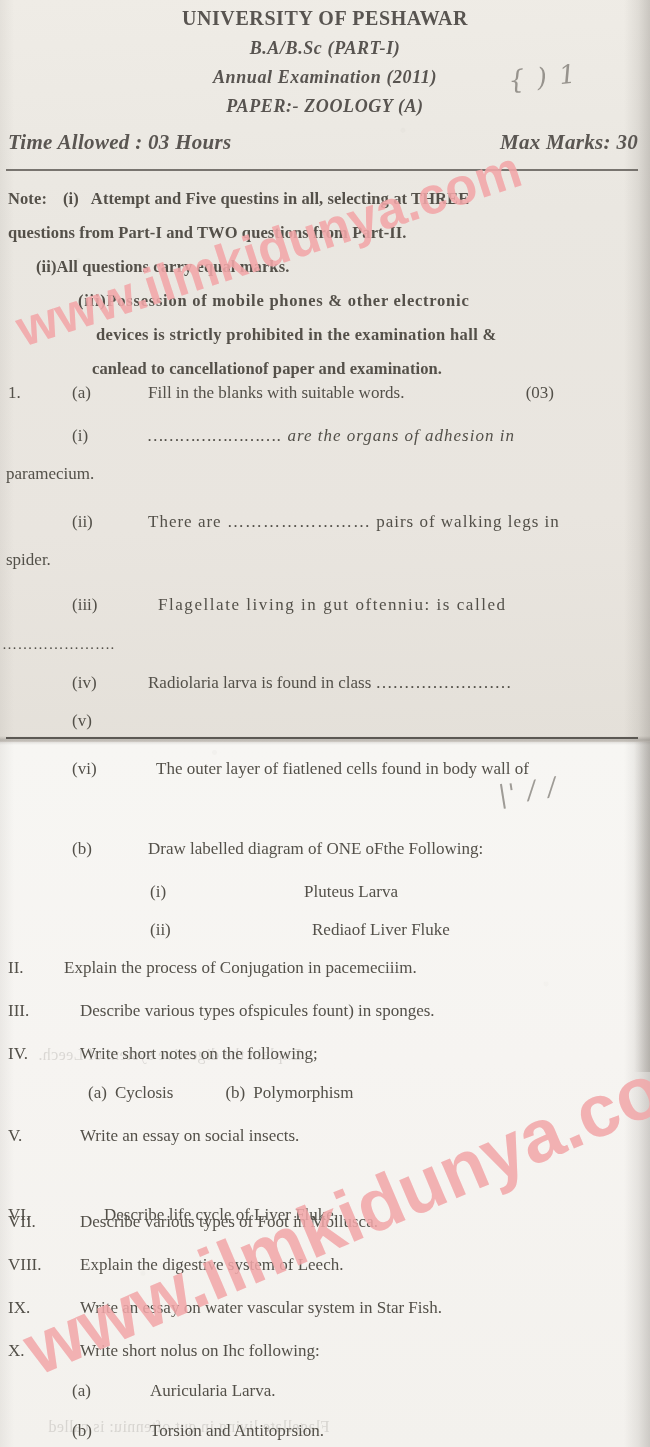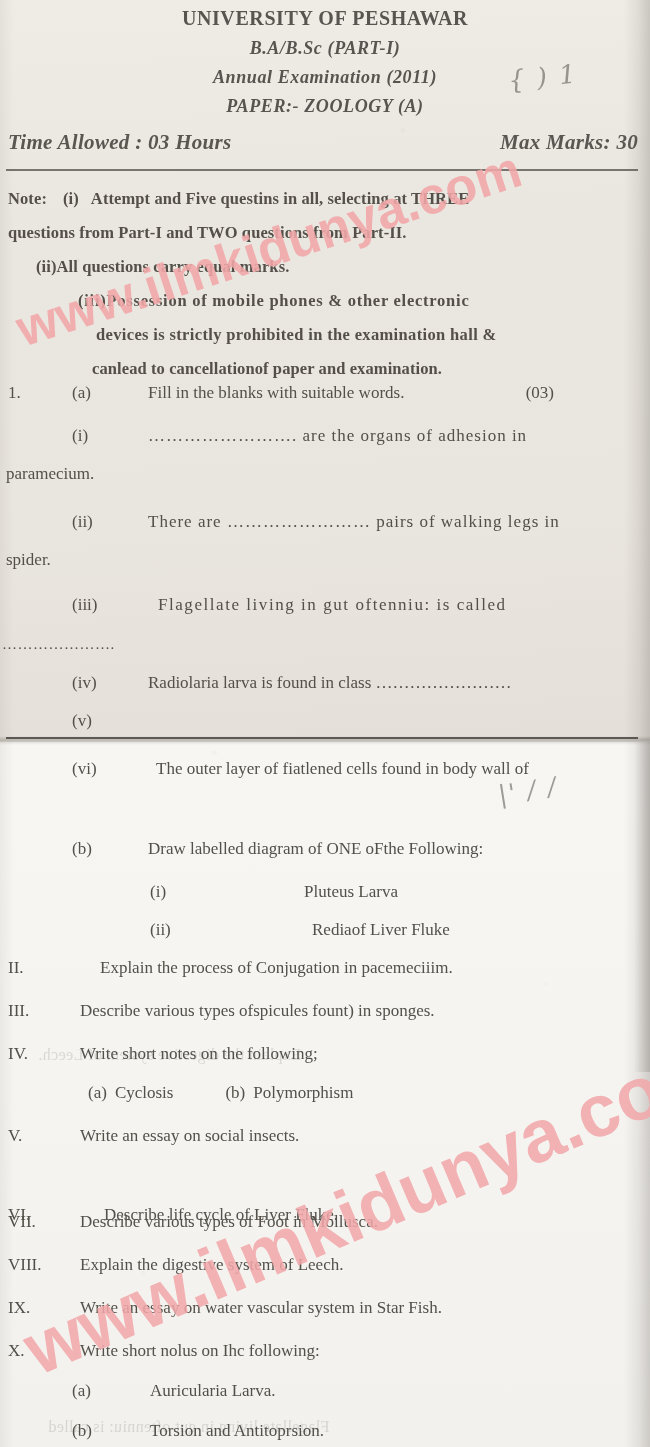--- a/index.html
+++ b/index.html
@@ -254,21 +254,21 @@
     <div class="q" style="top:382px;">
       <span class="num">1.</span>
       <span class="sub">(a)</span>
       <span class="body">Fill in the blanks with suitable words.</span>
       <span class="marks" style="padding-right:96px;">(03)</span>
     </div>
 
     <div class="q" style="top:425px;">
       <span class="num"></span>
       <span class="sub">(i)</span>
-      <span class="body spaced" style="padding-right:24px;">……………………. are the organs of adhesion in</span>
+      <span class="body spaced" style="padding-right:24px;font-style:italic;">……………………. are the organs of adhesion in</span>
     </div>
     <div class="cont" style="top:464px;">paramecium.</div>
 
     <div class="q" style="top:511px;">
       <span class="num"></span>
       <span class="sub">(ii)</span>
       <span class="body spaced" style="padding-right:14px;">There are …………………… pairs of walking legs in</span>
     </div>
     <div class="cont" style="top:550px;">spider.</div>
 
@@ -310,21 +310,21 @@
       <span class="sub" style="padding-left:78px; width:154px;">(i)</span>
       <span class="body">Pluteus Larva</span>
     </div>
     <div class="q" style="top:919px;">
       <span class="num"></span>
       <span class="sub" style="padding-left:78px; width:162px;">(ii)</span>
       <span class="body">Rediaof Liver Fluke</span>
     </div>
 
     <div class="q" style="top:957px;">
-      <span class="num" style="width:100px;font-family:Liberation Serif, serif;">II.</span>
+      <span class="num" style="width:64px;font-family:Liberation Serif, serif;">II.</span>
       <span class="body">Explain the process of Conjugation in pacemeciiim.</span>
     </div>
 
     <div class="q" style="top:1000px;">
       <span class="num" style="width:80px;">III.</span>
       <span class="body">Describe various types ofspicules fount) in sponges.</span>
     </div>
 
     <div class="q" style="top:1043px;">
       <span class="num" style="width:80px;">IV.</span>

